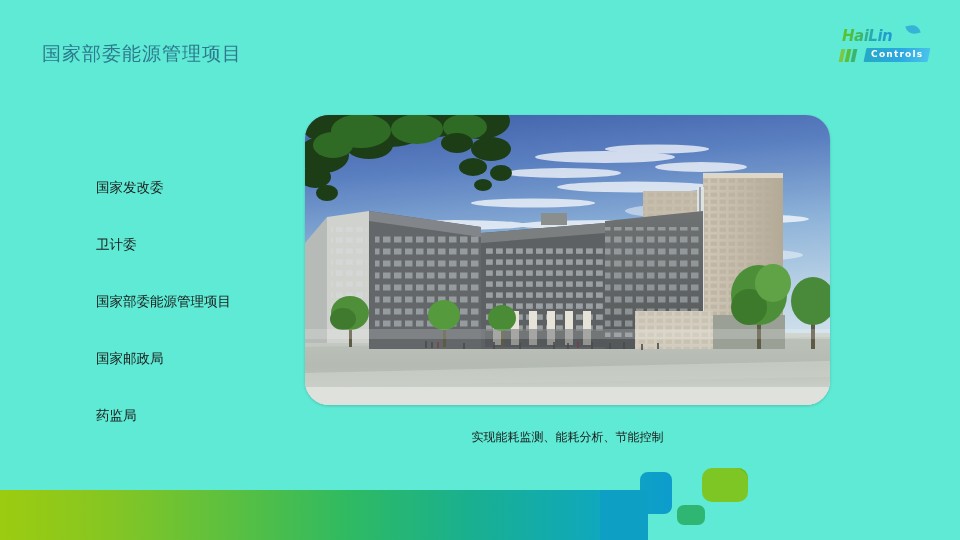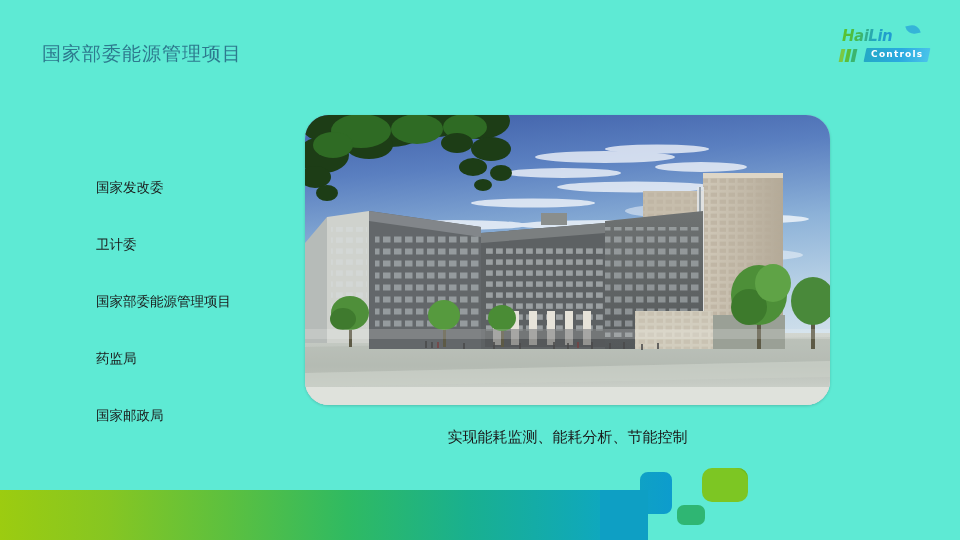--- a/index.html
+++ b/index.html
@@ -81,21 +81,21 @@
     border-radius:24px;
     overflow:hidden;
     box-shadow:0 1px 3px rgba(0,0,0,.18);
     background:#a8c4dd;
   }
   #photo svg{display:block;width:100%;height:100%;}
 
   #photo-caption{
     position:absolute;left:305px;top:427px;width:525px;
     text-align:center;
-    font-size:15px;line-height:20px;color:#1a1a1a;
+    font-size:12px;line-height:20px;color:#1a1a1a;
   }
 
   
   #footer-deco{
     position:absolute;left:0;bottom:0;width:960px;height:80px;
   }
   #footer-deco svg{display:block;width:960px;height:80px;}
 </style>
 </head>
 <body>
@@ -114,22 +114,22 @@
     </div>
     <div id="logo-ctrl">
       <span>Controls</span>
     </div>
   </div>
 
   <div id="agency-list">
     <div class="agency-item">国家发改委</div>
     <div class="agency-item">卫计委</div>
     <div class="agency-item">国家部委能源管理项目</div>
+    <div class="agency-item">国家邮政局</div>
     <div class="agency-item">药监局</div>
-    <div class="agency-item">国家邮政局</div>
   </div>
 
   <div id="photo">
     <svg viewBox="0 0 525 290" preserveAspectRatio="none">
       <defs>
         <linearGradient id="skyGrad" x1="0" y1="0" x2="0.15" y2="1">
           <stop offset="0%" stop-color="#3f5fa8"></stop>
           <stop offset="22%" stop-color="#5a7fc0"></stop>
           <stop offset="48%" stop-color="#8db2d8"></stop>
           <stop offset="72%" stop-color="#b9d2e6"></stop>

